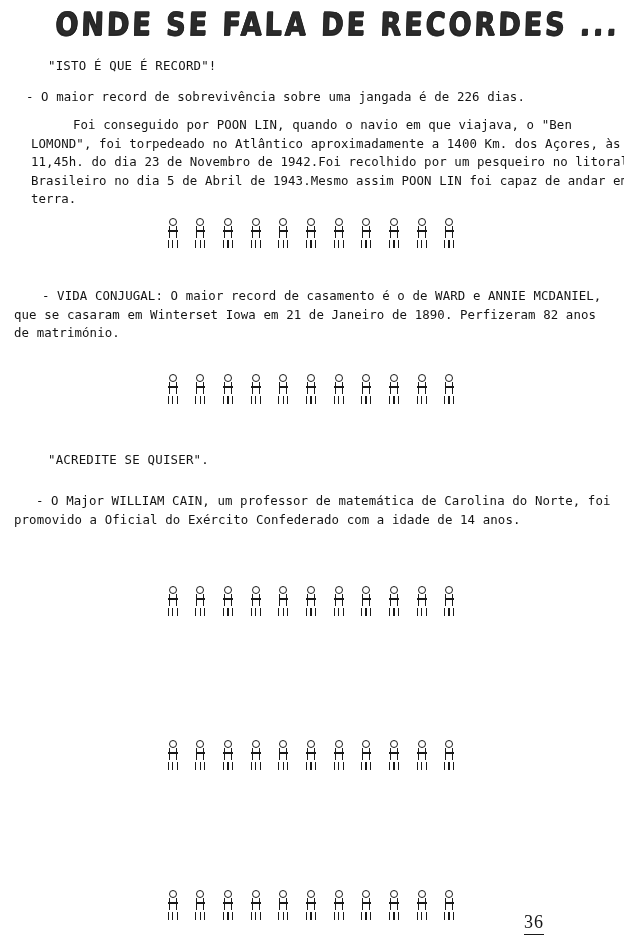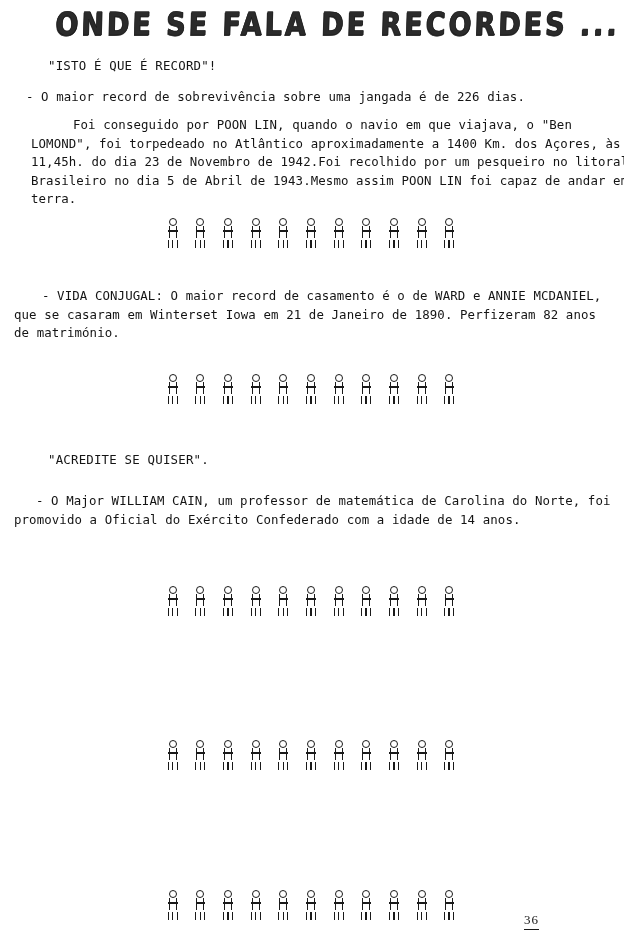--- a/index.html
+++ b/index.html
@@ -122,21 +122,21 @@
     position: absolute;
     left: 3.2px;
     top: 0;
     width: 1.5px;
     height: 8px;
     background: #1a1a1a;
   }
 
   .page-number {
     position: absolute;
-    font-size: 13px;
+    font-size: 18px;
     font-family: "Liberation Serif", serif;
     letter-spacing: 1px;
     border-bottom: 1.4px solid #1a1a1a;
     padding-bottom: 1px;
     text-align: center;
   }
 </style>
 </head>
 <body>
 

